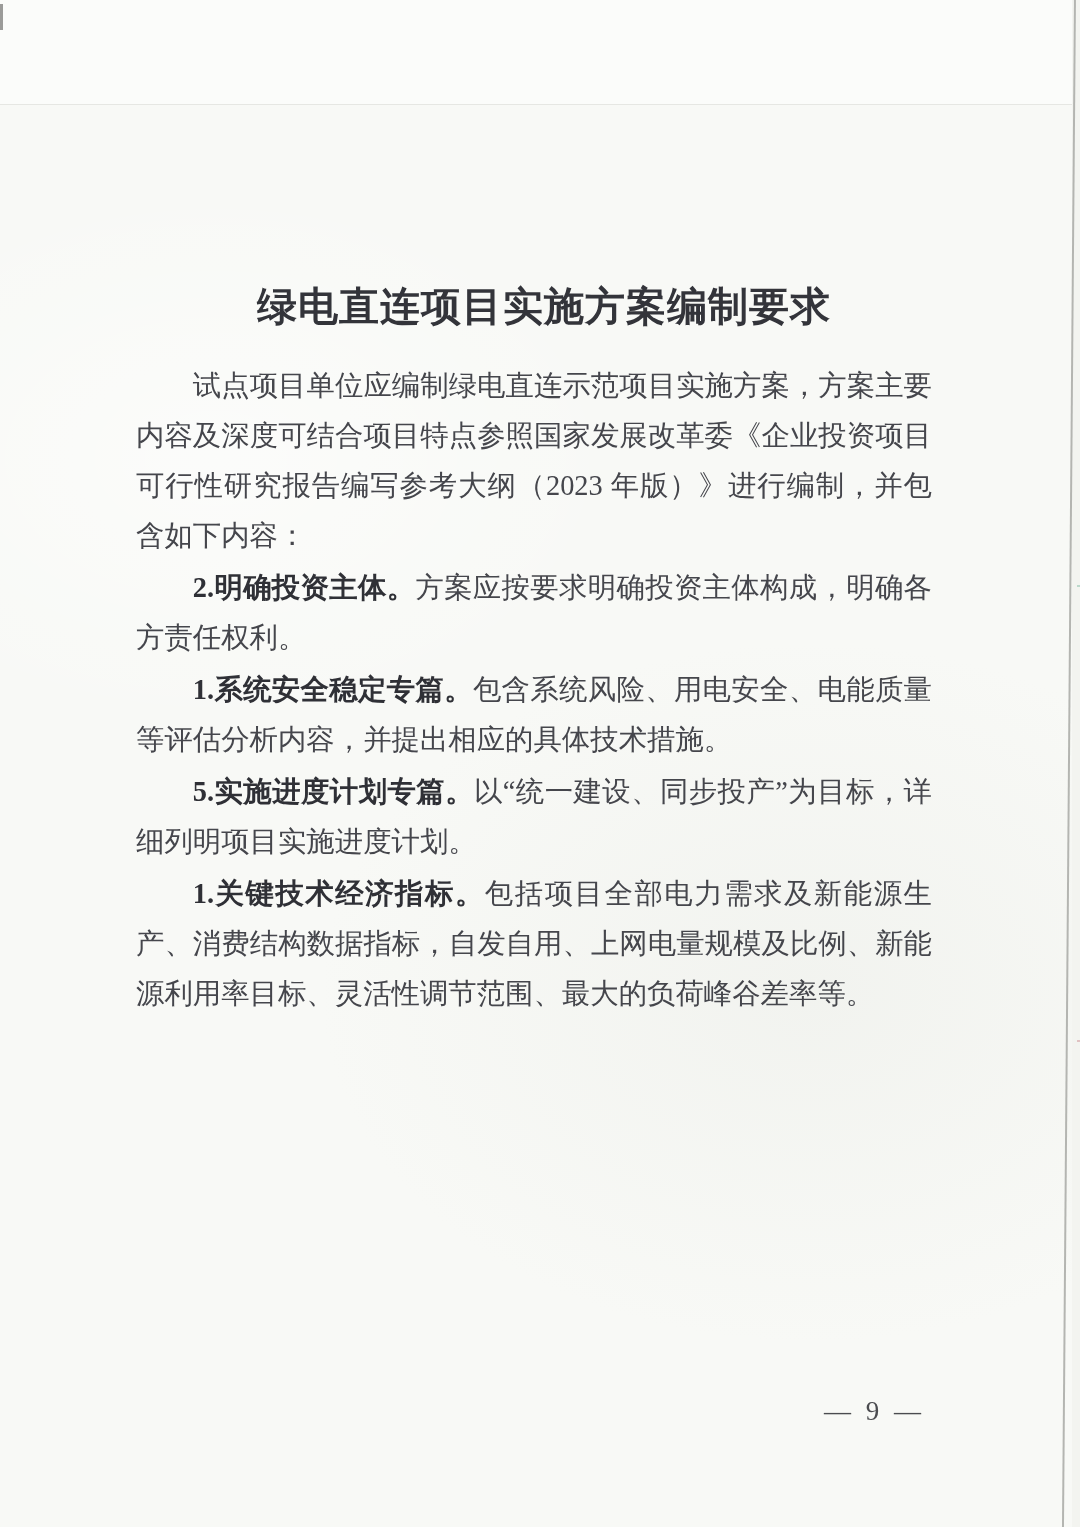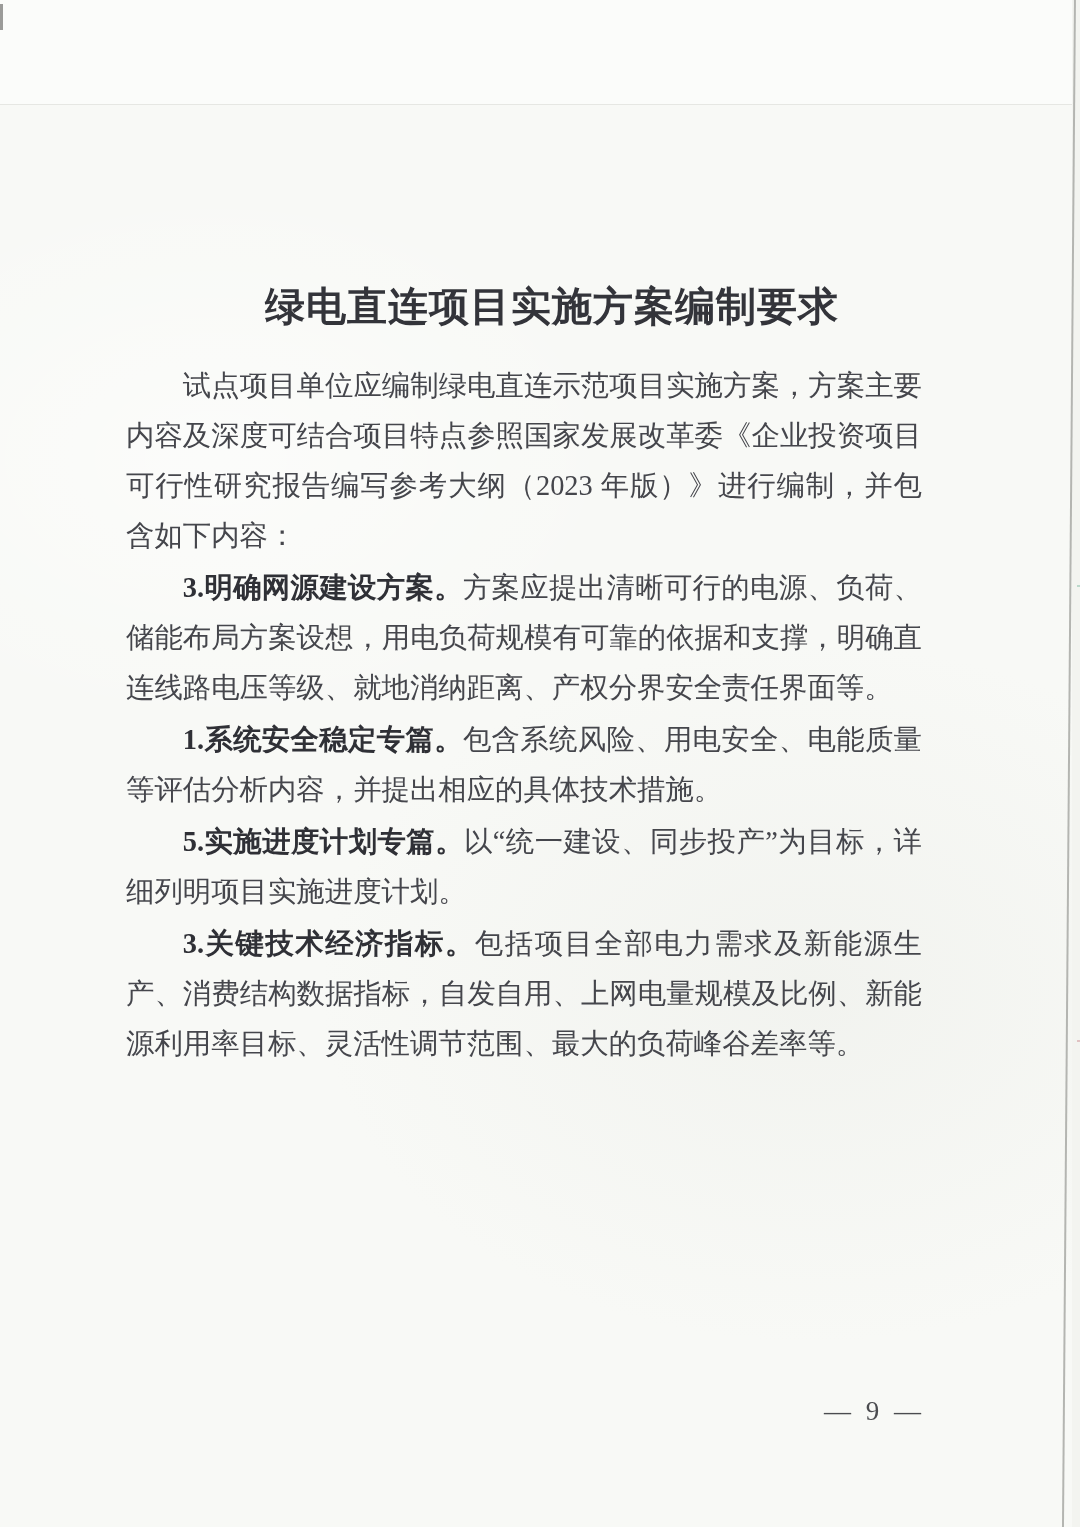--- a/index.html
+++ b/index.html
@@ -72,33 +72,33 @@
   }
   .scan-tick-red {
     position: absolute;
     left: 1077px; top: 1040px;
     width: 3px; height: 2px;
     background: #e0c2c2;
   }
   .doc-title {
     position: absolute;
     top: 248px;
-    left: 82px;
+    left: 74px;
     width: 940px;
     text-align: center;
     font-size: 40px;
     line-height: 64px;
     font-weight: bold;
     letter-spacing: 1px;
     color: #33343a;
   }
   .doc-body {
     position: absolute;
     top: 361px;
-    left: 126px;
+    left: 136px;
     width: 796px;
     font-size: 28.4px;
     line-height: 50px;
     text-align: justify;
     color: #45464c;
   }
   .doc-body p {
     margin: 0;
     text-indent: 2em;
   }
@@ -132,26 +132,26 @@
   <div class="scan-tick-green"></div>
   <div class="scan-tick-red"></div>
 
   <h1 class="doc-title">绿电直连项目实施方案编制要求</h1>
 
   <div class="doc-body">
 
     <p>试点项目单位应编制绿电直连示范项目实施方案，方案主要内容及深度可结合项目特点参照国家发展改革委《企业投资项目可行性研究报告编写参考大纲（2023 年版）》进行编制，并包含如下内容：</p>
 
 
+    <p class="item"><span class="item-lead">2.明确投资主体。</span><span>方案应按要求明确投资主体构成，明确各方责任权利。</span></p>
 
-    <p class="item"><span class="item-lead">3.明确网源建设方案。</span><span>方案应提出清晰可行的电源、负荷、储能布局方案设想，用电负荷规模有可靠的依据和支撑，明确直连线路电压等级、就地消纳距离、产权分界安全责任界面等。</span></p>
 
     <p class="item"><span class="item-lead">1.系统安全稳定专篇。</span><span>包含系统风险、用电安全、电能质量等评估分析内容，并提出相应的具体技术措施。</span></p>
 
     <p class="item"><span class="item-lead">5.实施进度计划专篇。</span><span>以“统一建设、同步投产”为目标，详细列明项目实施进度计划。</span></p>
 
-    <p class="item"><span class="item-lead">3.关键技术经济指标。</span><span>包括项目全部电力需求及新能源生产、消费结构数据指标，自发自用、上网电量规模及比例、新能源利用率目标、灵活性调节范围、最大的负荷峰谷差率等。</span></p>
+    <p class="item"><span class="item-lead">1.关键技术经济指标。</span><span>包括项目全部电力需求及新能源生产、消费结构数据指标，自发自用、上网电量规模及比例、新能源利用率目标、灵活性调节范围、最大的负荷峰谷差率等。</span></p>
 
   </div>
 
   <div class="page-number">— 9 —</div>
 
 </div>
 
 </body></html>

